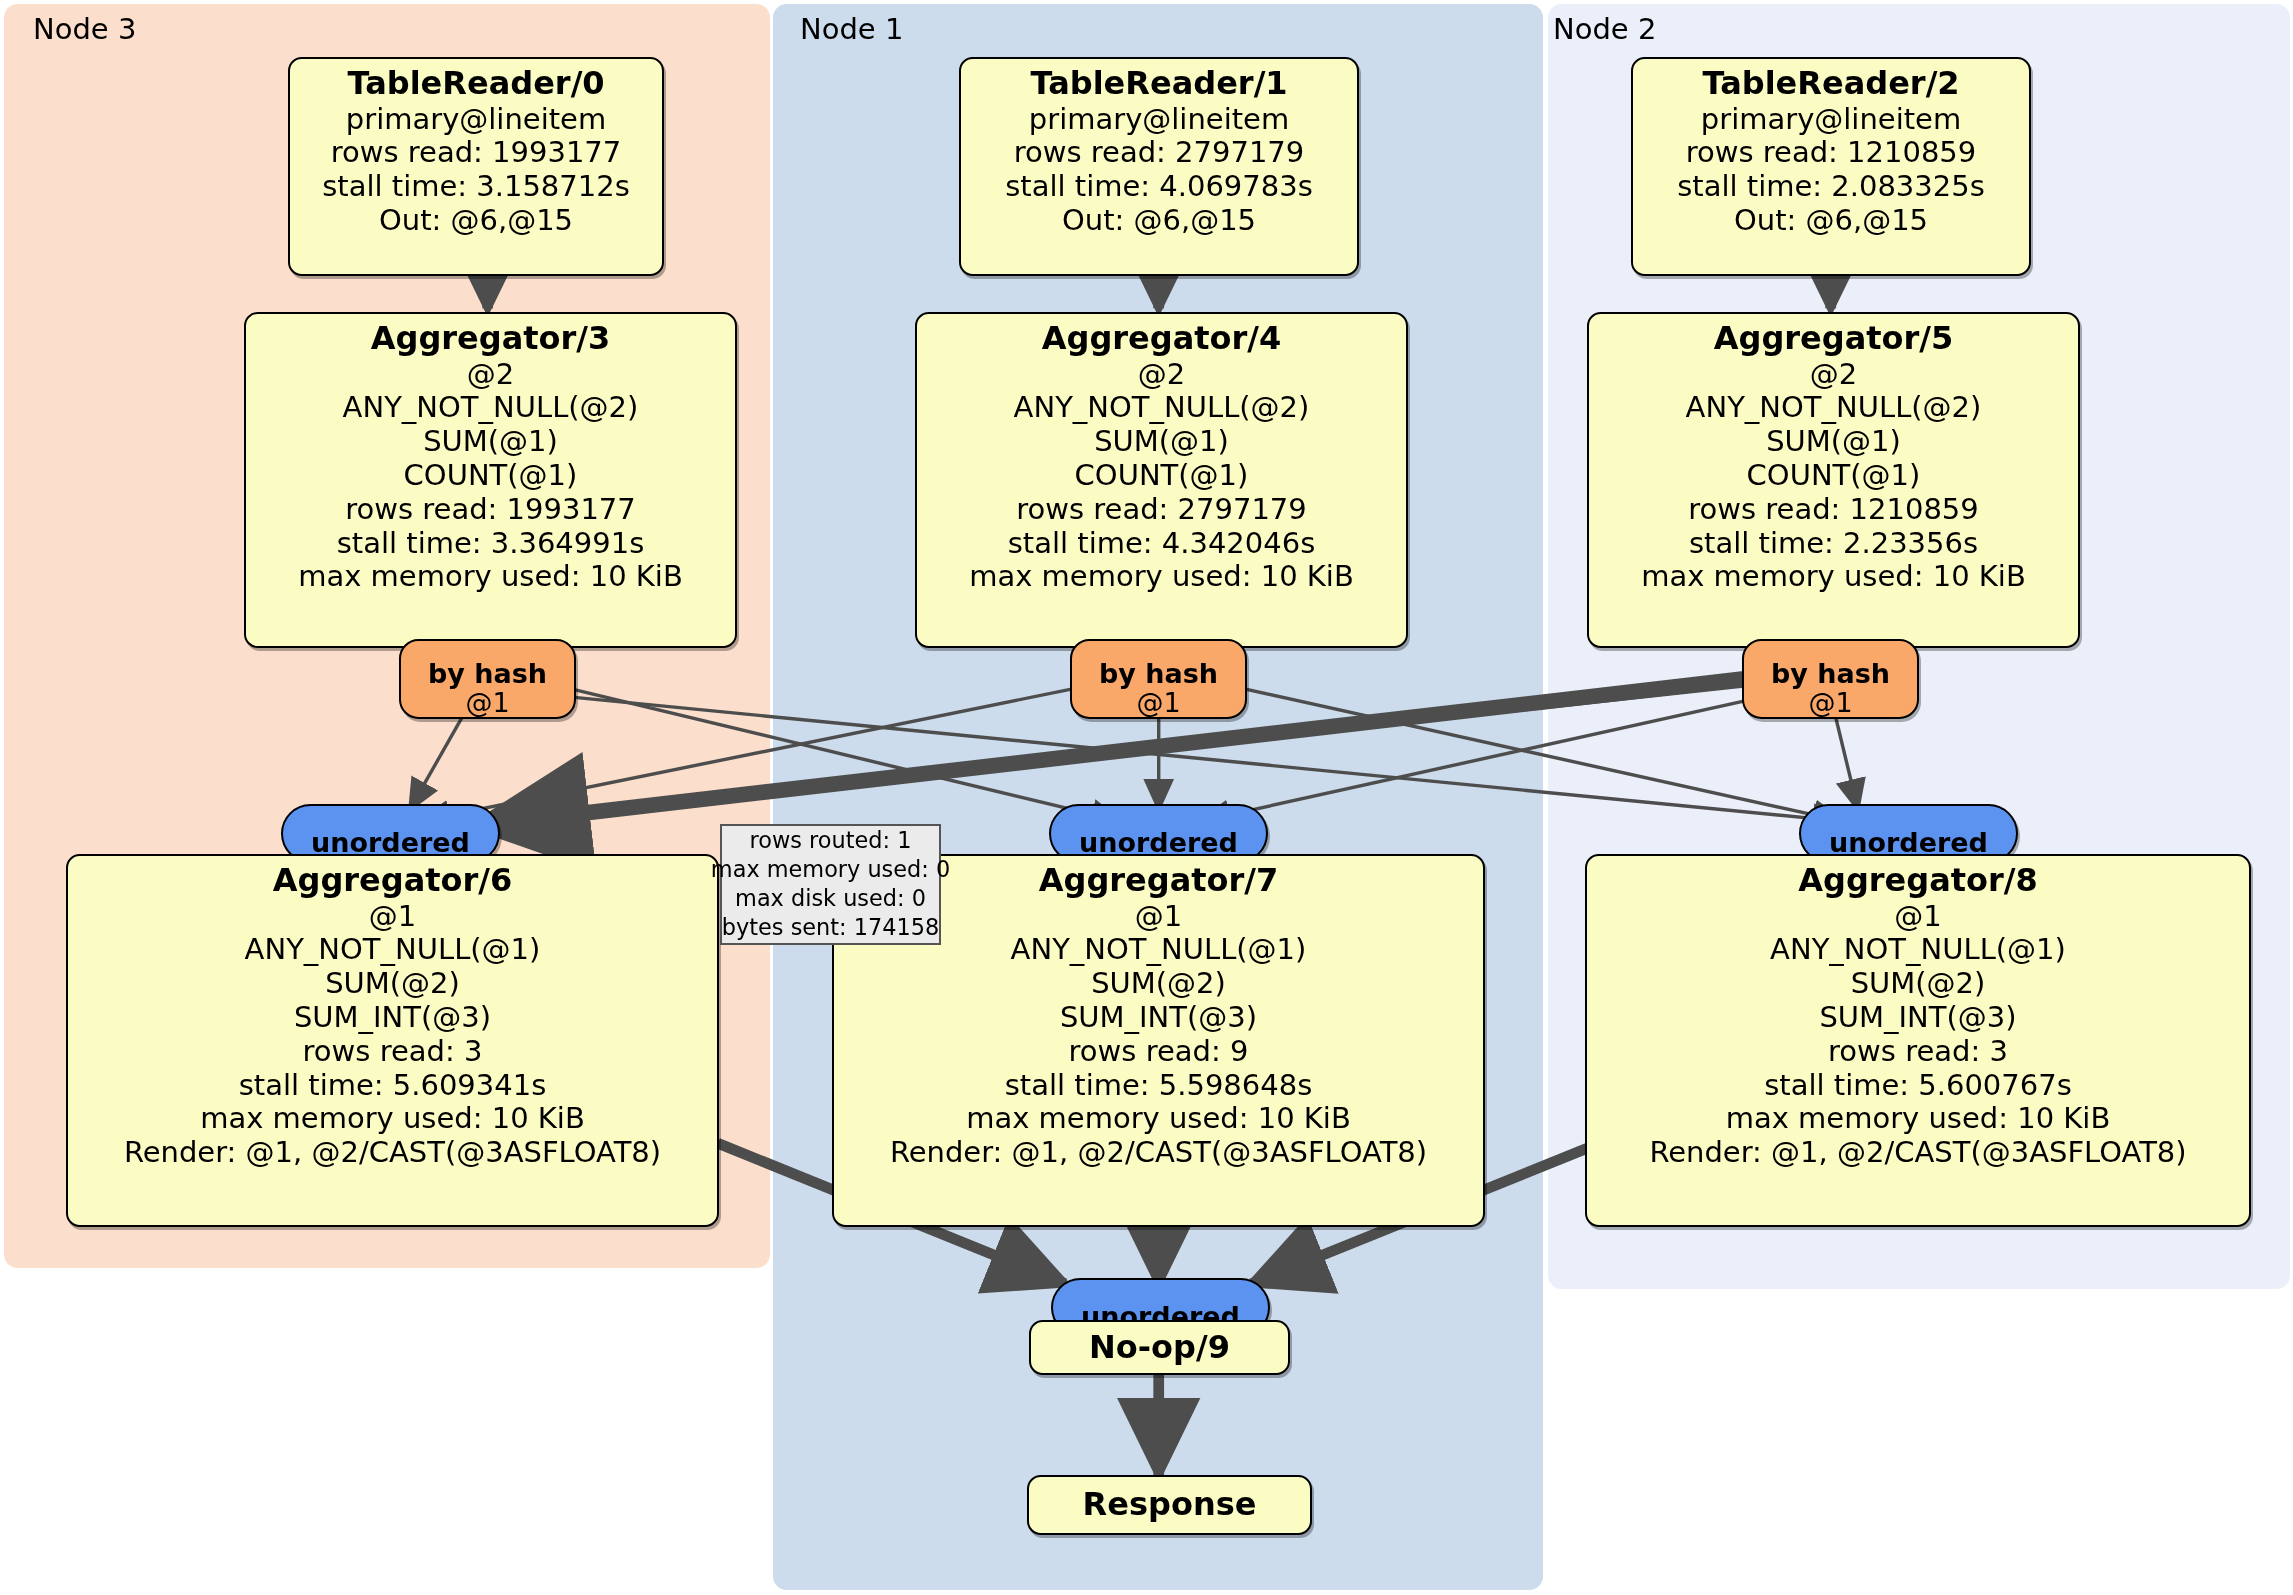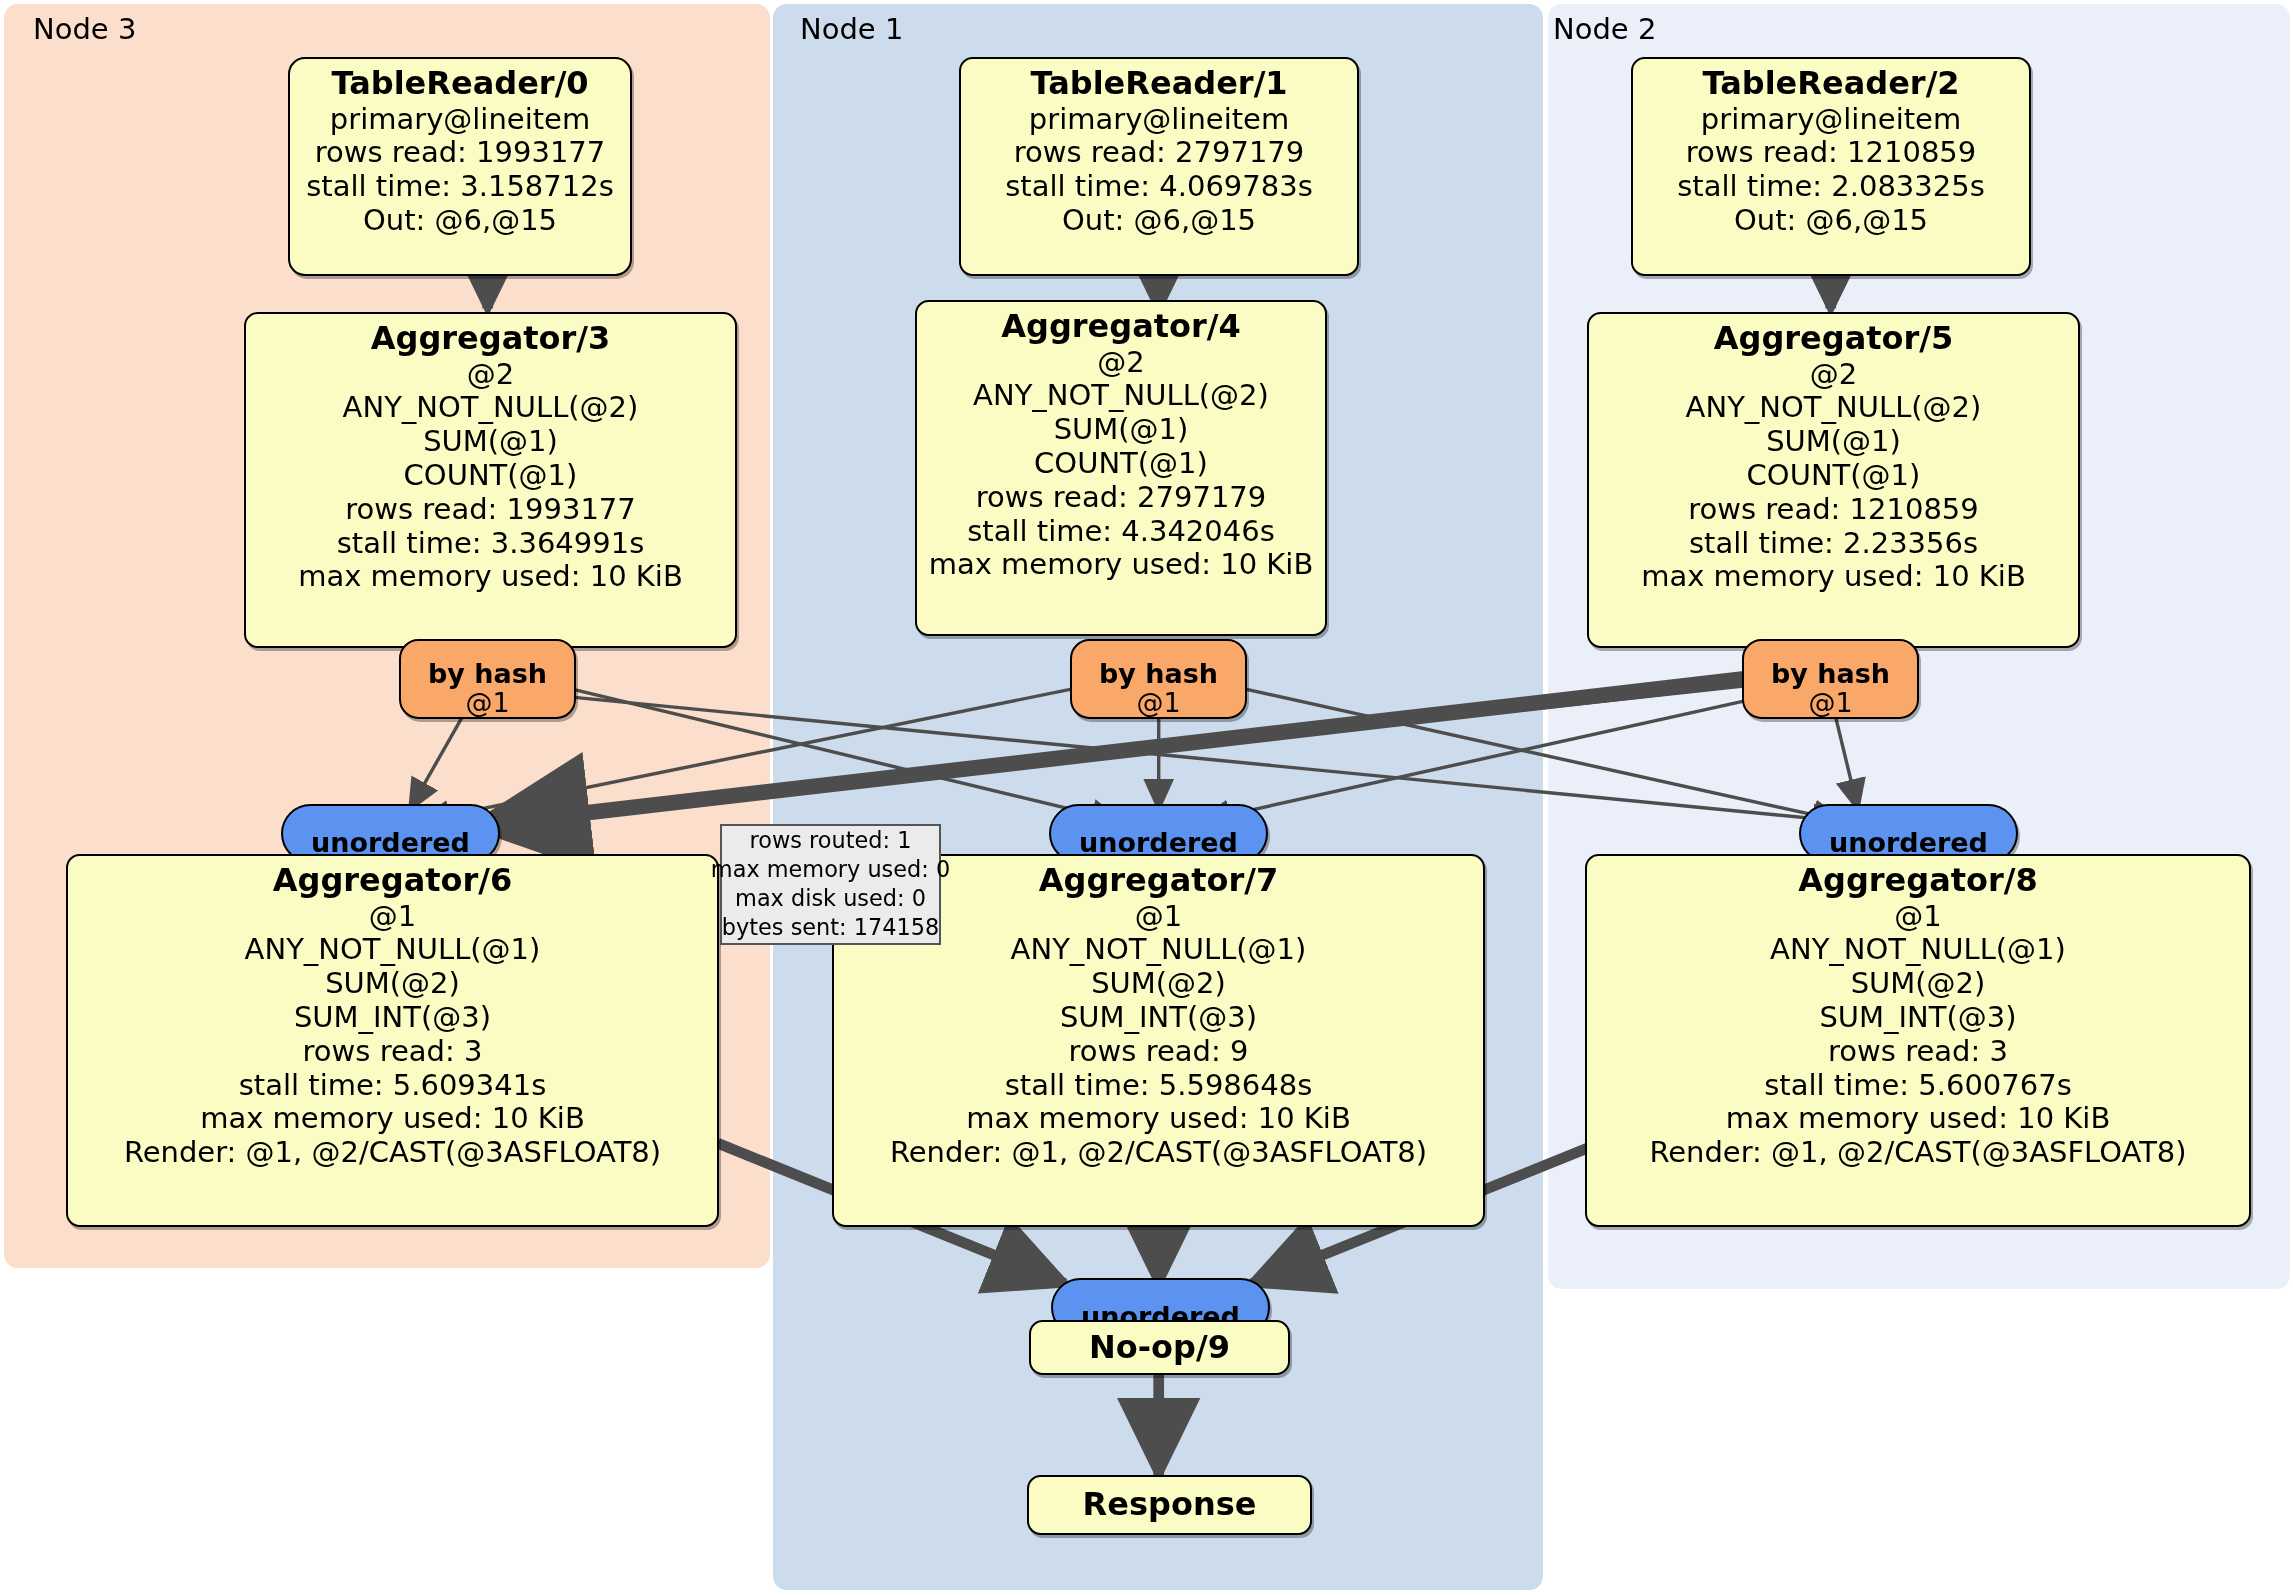--- a/index.html
+++ b/index.html
@@ -105,21 +105,21 @@
       <line x1="736" y1="1172" x2="1092" y2="1316" stroke-width="11" marker-end="url(#ah)"></line>
       <line x1="1188" y1="1256" x2="1188" y2="1316" stroke-width="11" marker-end="url(#ah)"></line>
       <line x1="1640" y1="1172" x2="1283" y2="1316" stroke-width="11" marker-end="url(#ah)"></line>
     </g>
 
     <g stroke="#4d4d4d" fill="none">
       <line x1="1188" y1="1405" x2="1188" y2="1512" stroke-width="11" marker-end="url(#ah)"></line>
     </g>
   </svg>
 
-  <div class="opbox" style="left:288px;top:57px;width:344px;height:219px;border-radius:17px;">
+  <div class="opbox" style="left:288px;top:57px;width:376px;height:219px;">
     <div class="optitle">TableReader/0</div>
     <div class="opline">primary@lineitem</div>
     <div class="opline">rows read: 1993177</div>
     <div class="opline">stall time: 3.158712s</div>
     <div class="opline">Out: @6,@15</div>
   </div>
 
   <div class="opbox" style="left:959px;top:57px;width:400px;height:219px;">
     <div class="optitle">TableReader/1</div>
     <div class="opline">primary@lineitem</div>
@@ -140,21 +140,21 @@
     <div class="optitle">Aggregator/3</div>
     <div class="opline">@2</div>
     <div class="opline">ANY_NOT_NULL(@2)</div>
     <div class="opline">SUM(@1)</div>
     <div class="opline">COUNT(@1)</div>
     <div class="opline">rows read: 1993177</div>
     <div class="opline">stall time: 3.364991s</div>
     <div class="opline">max memory used: 10 KiB</div>
   </div>
 
-  <div class="opbox" style="left:915px;top:300px;width:412px;height:336px;">
+  <div class="opbox" style="left:915px;top:312px;width:493px;height:336px;">
     <div class="optitle">Aggregator/4</div>
     <div class="opline">@2</div>
     <div class="opline">ANY_NOT_NULL(@2)</div>
     <div class="opline">SUM(@1)</div>
     <div class="opline">COUNT(@1)</div>
     <div class="opline">rows read: 2797179</div>
     <div class="opline">stall time: 4.342046s</div>
     <div class="opline">max memory used: 10 KiB</div>
   </div>
 

